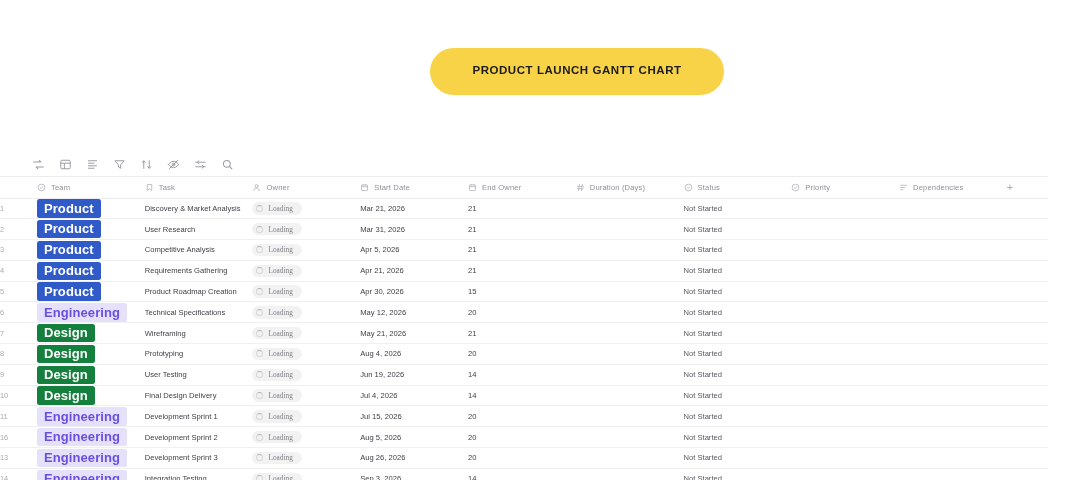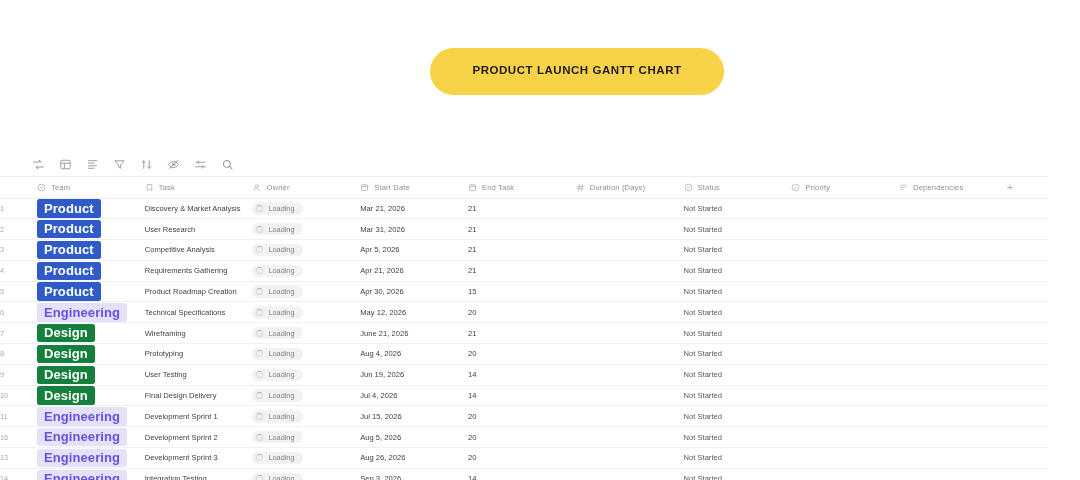--- a/index.html
+++ b/index.html
@@ -153,20 +153,21 @@
 
   .loading-pill {
     display: inline-flex;
     gap: 5px;
     background: #f2f2f3;
     border-radius: 9px;
     padding: 2.5px 9px 2.5px 4px;
     font-size: 7.3px;
     color: #7d7f86;
     line-height: 1;
+    font-family: Liberation Serif, serif;
   }
   .spinner {
     width: 7px;
     height: 7px;
     border-radius: 50%;
     border: 1.1px solid #d7d8da;
     border-top-color: #b4b6ba;
     flex: 0 0 auto;
   }
 
@@ -290,21 +291,21 @@
           </th>
 
           <th class="col-end">
             <div class="hcell">
               <span class="hicon">
                 <svg viewBox="0 0 16 16" width="9" height="9" fill="none" stroke="currentColor" stroke-width="1.3" stroke-linejoin="round">
                   <rect x="2.6" y="3.4" width="10.8" height="10" rx="1.3"></rect>
                     <path d="M2.6 6.6h10.8M5.6 2.2v2.4M10.4 2.2v2.4"></path>
                 </svg>
               </span>
-              <span>End Task</span>
+              <span>End Owner</span>
             </div>
           </th>
 
           <th class="col-dur">
             <div class="hcell">
               <span class="hicon">
                 <svg viewBox="0 0 16 16" width="9" height="9" fill="none" stroke="currentColor" stroke-width="1.3" stroke-linecap="round">
                   <path d="M6 2.6L4.6 13.4M11.4 2.6L10 13.4M2.8 6h10.4M2.2 10h10.4"></path>
                 </svg>
               </span>
@@ -450,21 +451,21 @@
             <td class="col-add"></td>
           </tr>
           <tr>
             <td class="col-num">7</td>
             <td class="col-team"><span class="badge design">Design</span></td>
             <td class="col-task" style="white-space: nowrap;">Wireframing</td>
             <td class="col-owner"><span class="loading-pill">
                 <span class="spinner"></span>
                 <span>Loading</span>
               </span></td>
-            <td class="col-start" style="white-space: nowrap;">June 21, 2026</td>
+            <td class="col-start" style="white-space: nowrap;">May 21, 2026</td>
             <td class="col-end"><span class="dur-val">21</span></td>
             <td class="col-dur"></td>
             <td class="col-status" style="text-align: left;"><span class="status-val">Not Started</span></td>
             <td class="col-prio"></td>
             <td class="col-dep"></td>
             <td class="col-add"></td>
           </tr>
           <tr>
             <td class="col-num">8</td>
             <td class="col-team"><span class="badge design">Design</span></td>

